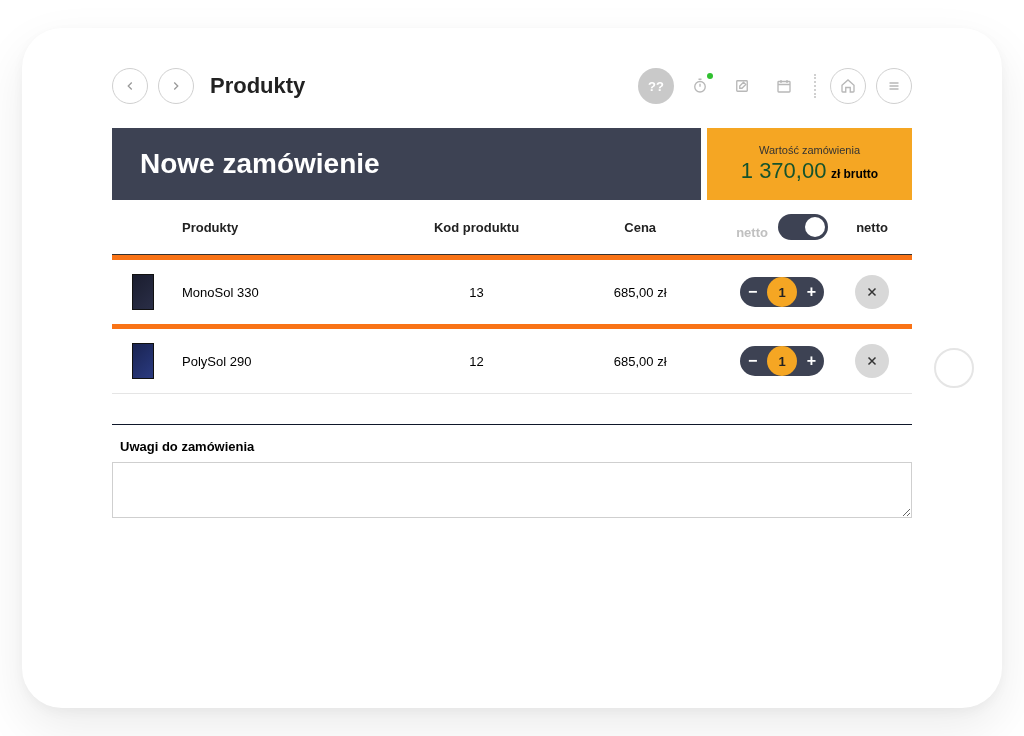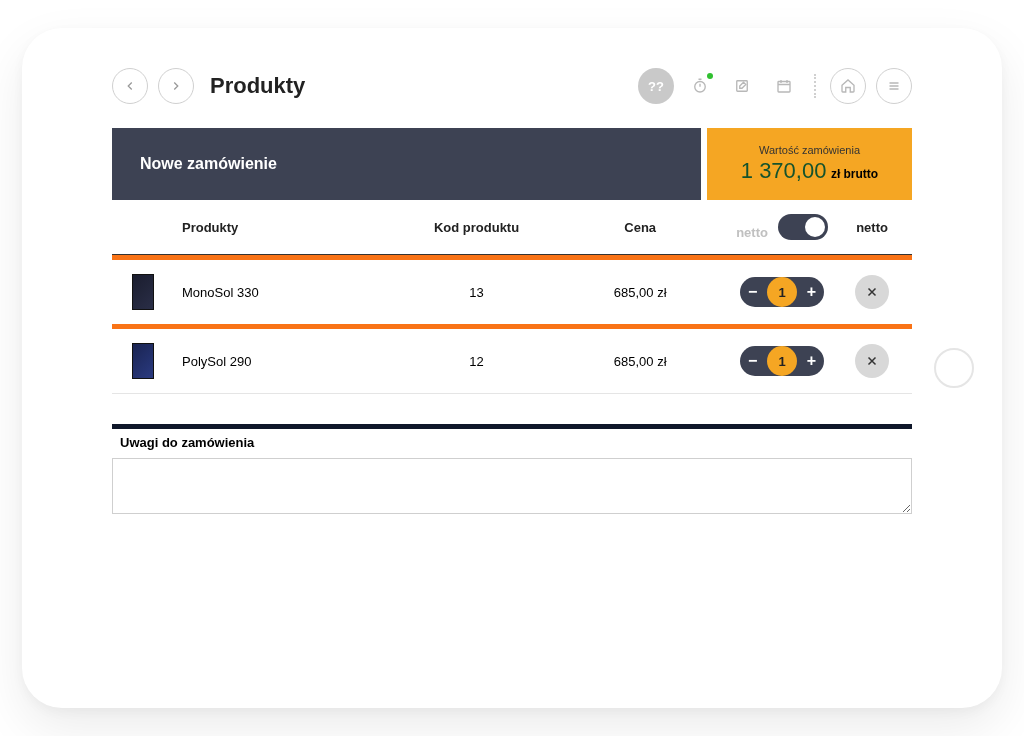--- a/index.html
+++ b/index.html
@@ -104,21 +104,21 @@
     align-items: stretch;
     height: 72px;
   }
   .hs-left {
     flex: 1;
     background: #3d4253;
     color: #fff;
     display: flex;
     align-items: center;
     padding: 0 28px;
-    font-size: 16px;
+    font-size: 28px;
     font-weight: 700;
   }
   .hs-right {
     width: 205px;
     background: #f5a623;
     display: flex;
     flex-direction: column;
     align-items: center;
     justify-content: center;
     gap: 2px;
@@ -191,21 +191,21 @@
     width: 30px; height: 30px; background: #f5a623; border-radius: 50%;
     display:flex; align-items:center; justify-content:center;
     font-weight:700; font-size:13px; color:#222;
   }
   .del-btn {
     width: 34px; height: 34px; border-radius: 50%; background: #d8d8d8;
     display:flex; align-items:center; justify-content:center;
     font-size: 16px; color:#333;
   }
   
-  .notes-wrap { margin-top: auto; padding-top: 6px; border-top: 5px solid #0f172a; margin-top: 30px;}
+  .notes-wrap { margin-top: auto; padding-top: 14px; border-top: 1px solid #0f172a; margin-top: 30px;}
   .notes-label { font-size: 13px; font-weight: 600; margin-bottom: 8px; padding-left: 8px; }
   .notes-box {
     width: 100%; height: 56px; border: 1.5px solid #cfcfcf;
     background:#fff;
   }
   .footer {
     display: flex; justify-content: space-between; align-items: center;
     margin-top: 26px;
   }
   .btn-outline {

